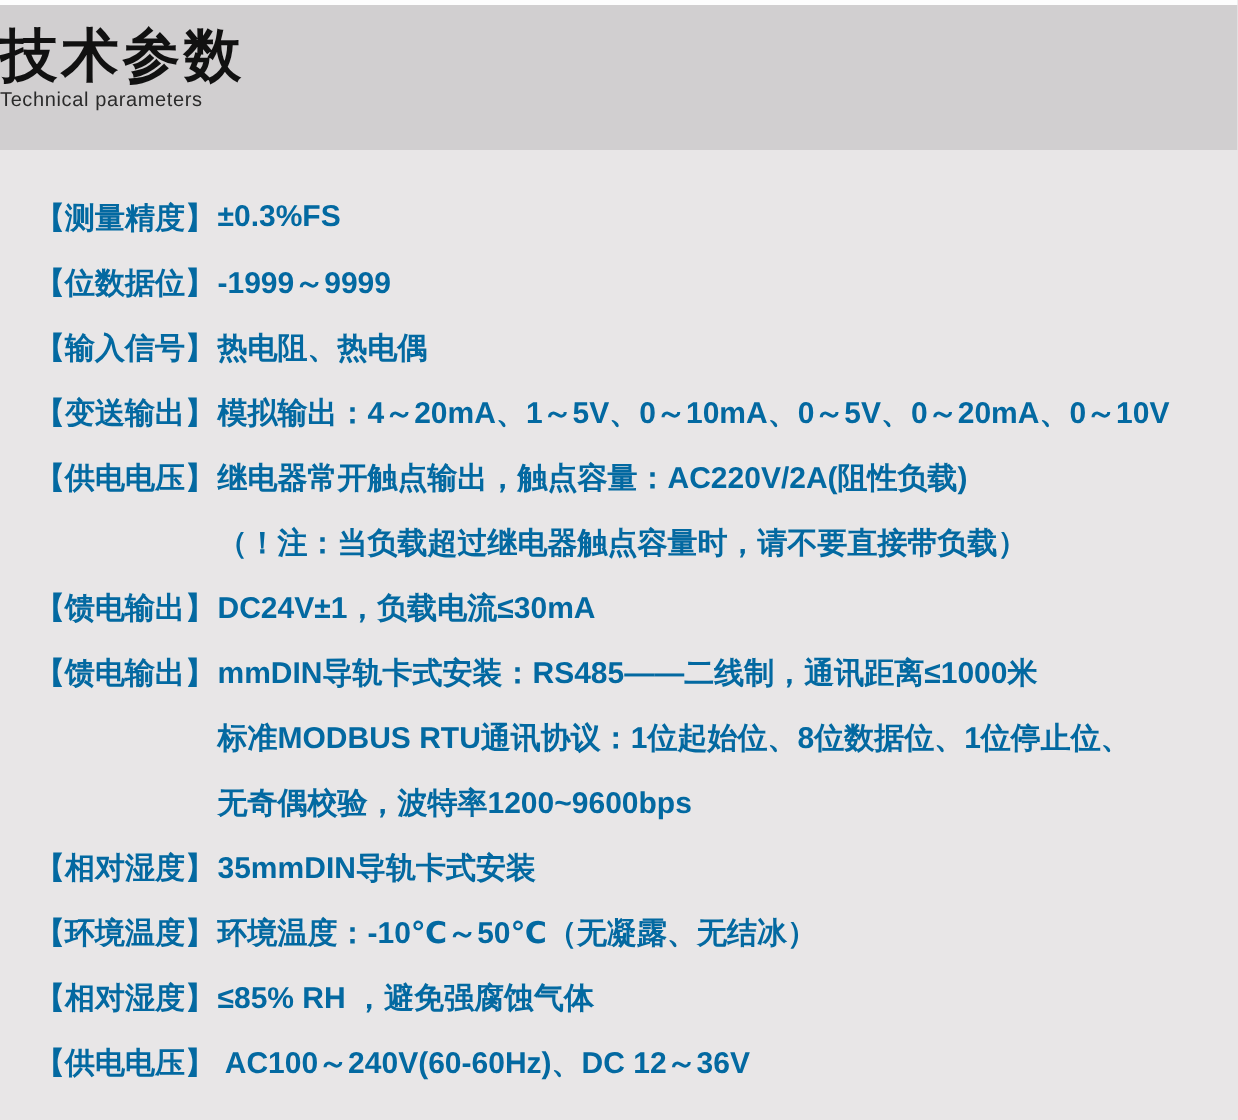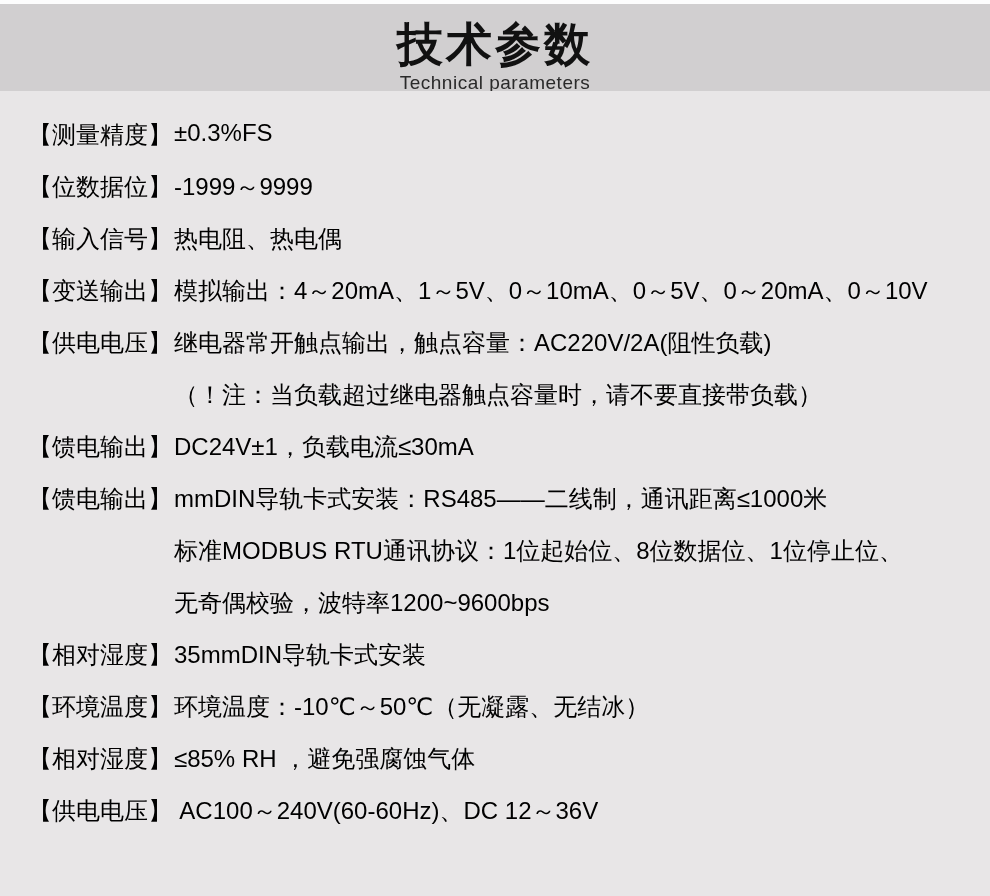--- a/index.html
+++ b/index.html
@@ -19,51 +19,52 @@
     width: 990px;
     height: 896px;
     display: flex;
     flex-direction: column;
   }
   .top-strip {
     height: 4px;
     background: #fdfdfd;
   }
   .header {
-    height: 87px;
+    height: 116px;
     background: #d1cfd0;
-    text-align: center;
+    text-align: left;
     overflow: hidden;
   }
   .title {
     margin: 0;
     padding-top: 14px;
     font-size: 46px;
     line-height: 1.15;
     font-weight: 700;
     letter-spacing: 3px;
     color: #111111;
   }
   .subtitle {
     margin-top: 1px;
-    font-size: 19px;
+    font-size: 16px;
     letter-spacing: 0.5px;
     color: #2a2a2a;
     font-weight: 400;
   }
   .content {
     flex: 1;
     padding: 28px 18px 0 28px;
   }
   .row {
     display: flex;
+    align-items: center;
     height: 52px;
     font-size: 24px;
-    font-weight: 400;
-    color: #000000;
+    font-weight: 700;
+    color: #0369a1;
   }
   .row .label {
     flex: 0 0 146px;
     white-space: nowrap;
   }
   .row .value {
     white-space: pre;
   }
 </style>
 </head>

